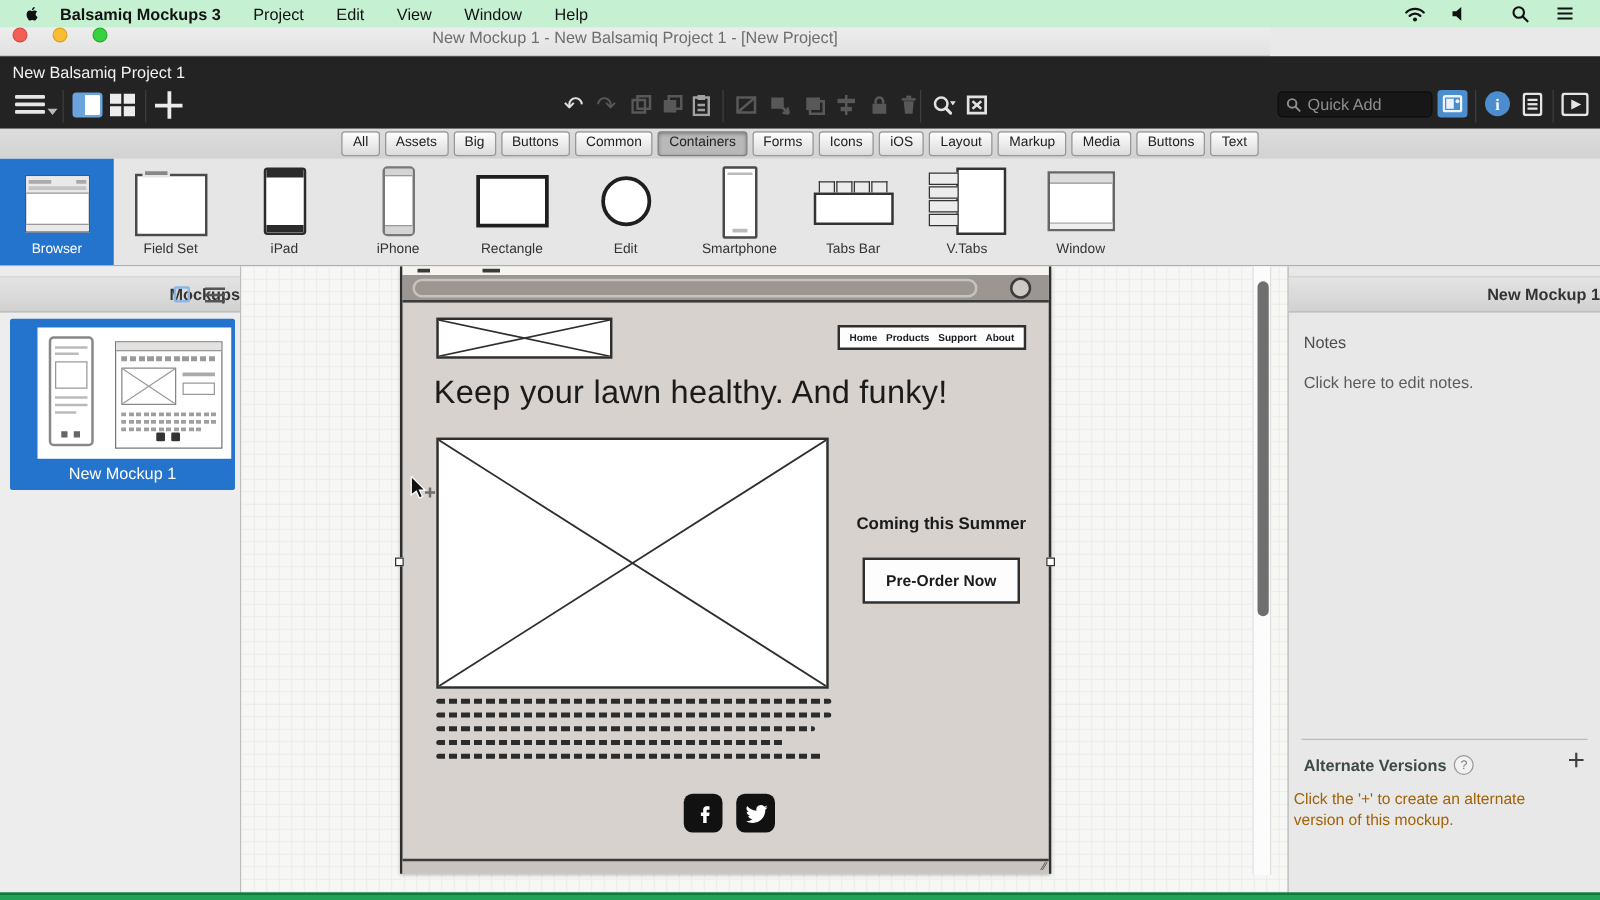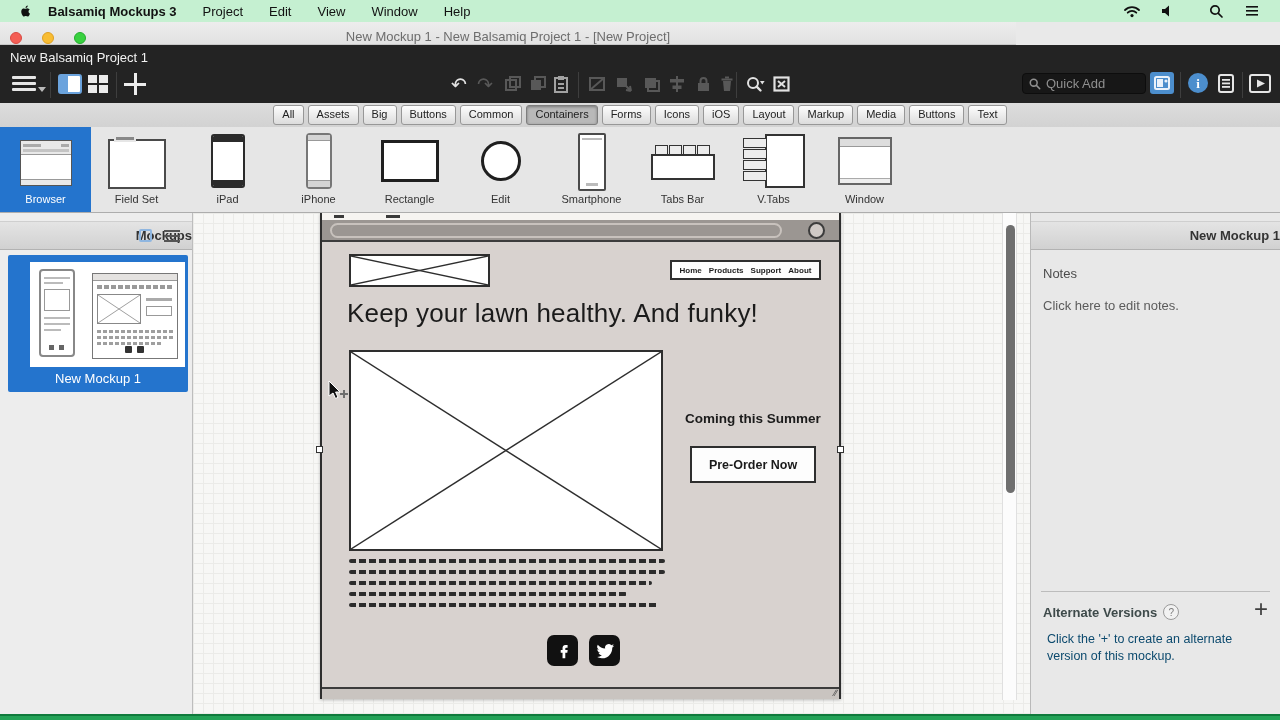--- a/index.html
+++ b/index.html
@@ -9,21 +9,21 @@
 
   
   .menubar { position:absolute; left:0; top:0; width:1280px; height:22px; background:#c5f0d1; display:flex; align-items:center; font-size:13px; color:#121212; }
   .menubar .apple { margin-left:18px; width:16px; height:16px; display:flex; align-items:center; justify-content:center; }
   .menubar .appname { font-weight:bold; margin-left:14px; }
   .menubar .mitem { margin-left:26px; }
   .menubar .mspacer { flex:1; }
   .menubar .micon { margin-right:20px; display:flex; align-items:center; }
 
   
-  .titlebar { position:absolute; left:0; top:22px; width:1016px; height:23px; background:linear-gradient(#ededed,#e2e2e2); border-bottom:1px solid #c8c8c8; display:flex; align-items:flex-end;gap:12px; }
+  .titlebar { position:absolute; left:0; top:22px; width:1016px; height:23px; background:linear-gradient(#ededed,#e2e2e2); border-bottom:1px solid #c8c8c8; display:flex; align-items:flex-start;gap:12px; }
   .tl { width:12px; height:12px; border-radius:50%; margin-left:8px; }
   .tl.red{ background:#f45e55; border:1px solid #d94a43; margin-left:10px;}
   .tl.yellow{ background:#f8bd33; border:1px solid #dfa023;}
   .tl.green{ background:#38d13f; border:1px solid #24ad2e;}
   .wtitle { position:absolute; left:0; right:0; text-align:center; font-size:13px; color:#6d6d6d; }
 
   
   .toolbar { position:absolute; left:0; top:45px; width:1280px; height:58px; background:#232323; }
   .projname { position:absolute; left:10px; top:5px; font-size:13px; color:#f2f2f2; }
   .trow { position:absolute; left:0; top:24px; width:1280px; height:34px; }
@@ -149,21 +149,21 @@
 
   
   .inspector { position:absolute; left:1030px; top:0; width:250px; height:501px; background:#e8e8e8; border-left:1px solid #b9b9b9; }
   .insp-notes-label { position:absolute; left:12px; top:53px; font-size:13px; color:#4c4c4c; }
   .insp-notes-hint { position:absolute; left:12px; top:85px; font-size:13px; color:#5b5b5b; cursor:text; }
   .insp-div { position:absolute; left:10px; right:10px; top:378px; border-top:1px solid #bcbcbc; }
   .altrow { position:absolute; left:12px; right:12px; top:388px; height:22px; display:flex; align-items:center; }
   .alt-title { font-size:13px; font-weight:bold; color:#3e4a4a; }
   .helpq { width:16px; height:16px; border:1px solid #9a9a9a; border-radius:50%; color:#7c7c7c; font-size:10px; display:flex; align-items:center; justify-content:center; margin-left:6px; background:#f2f2f2; }
   .altplus { position:absolute; right:0; top:-4px; font-size:24px; font-weight:300; color:#3e3e3e; cursor:pointer; line-height:1; }
-  .alt-hint { position:absolute; left:16px; top:418px; width:220px; font-size:12.5px; line-height:1.35; color:#0c4a6e; }
+  .alt-hint { position:absolute; left:4px; top:418px; width:220px; font-size:12.5px; line-height:1.35; color:#a16207; }
 
   .footerbar { position:absolute; left:0; top:714px; width:1280px; height:6px; background:#23a257; border-top:2px solid #0f7a3c; }
 </style>
 </head>
 <body>
 
 <div id="app">
 
   <div class="menubar">
     <span class="apple">

